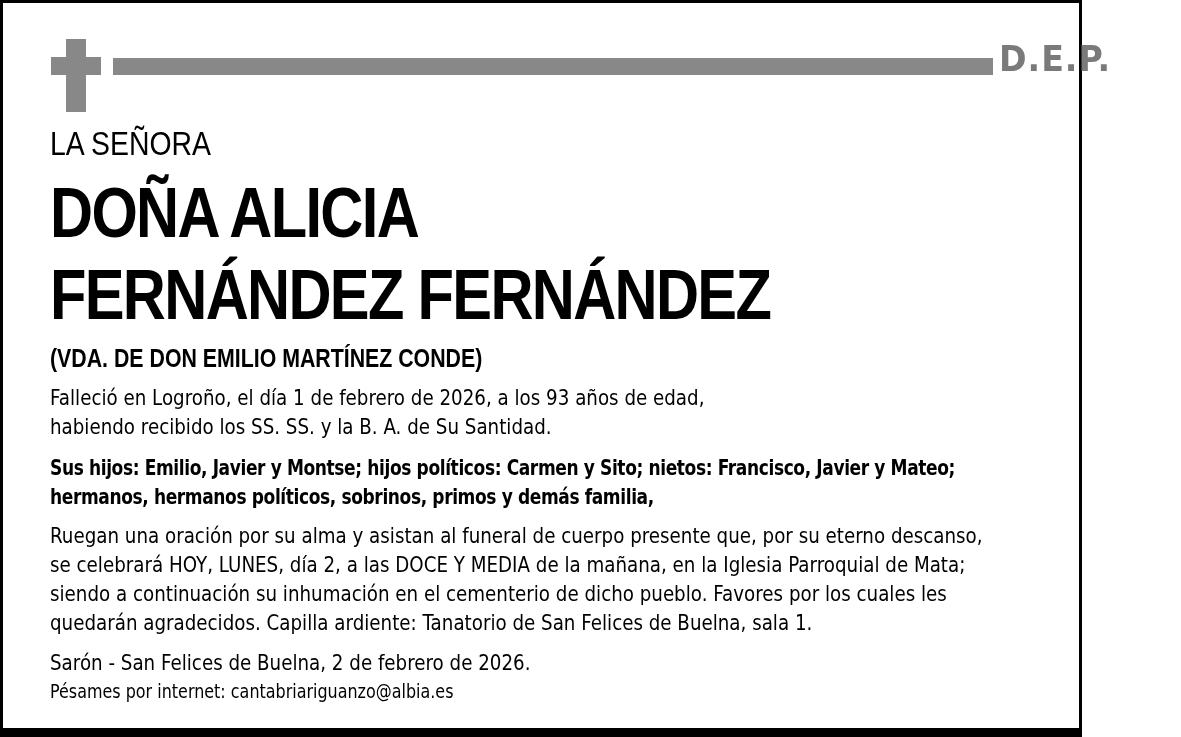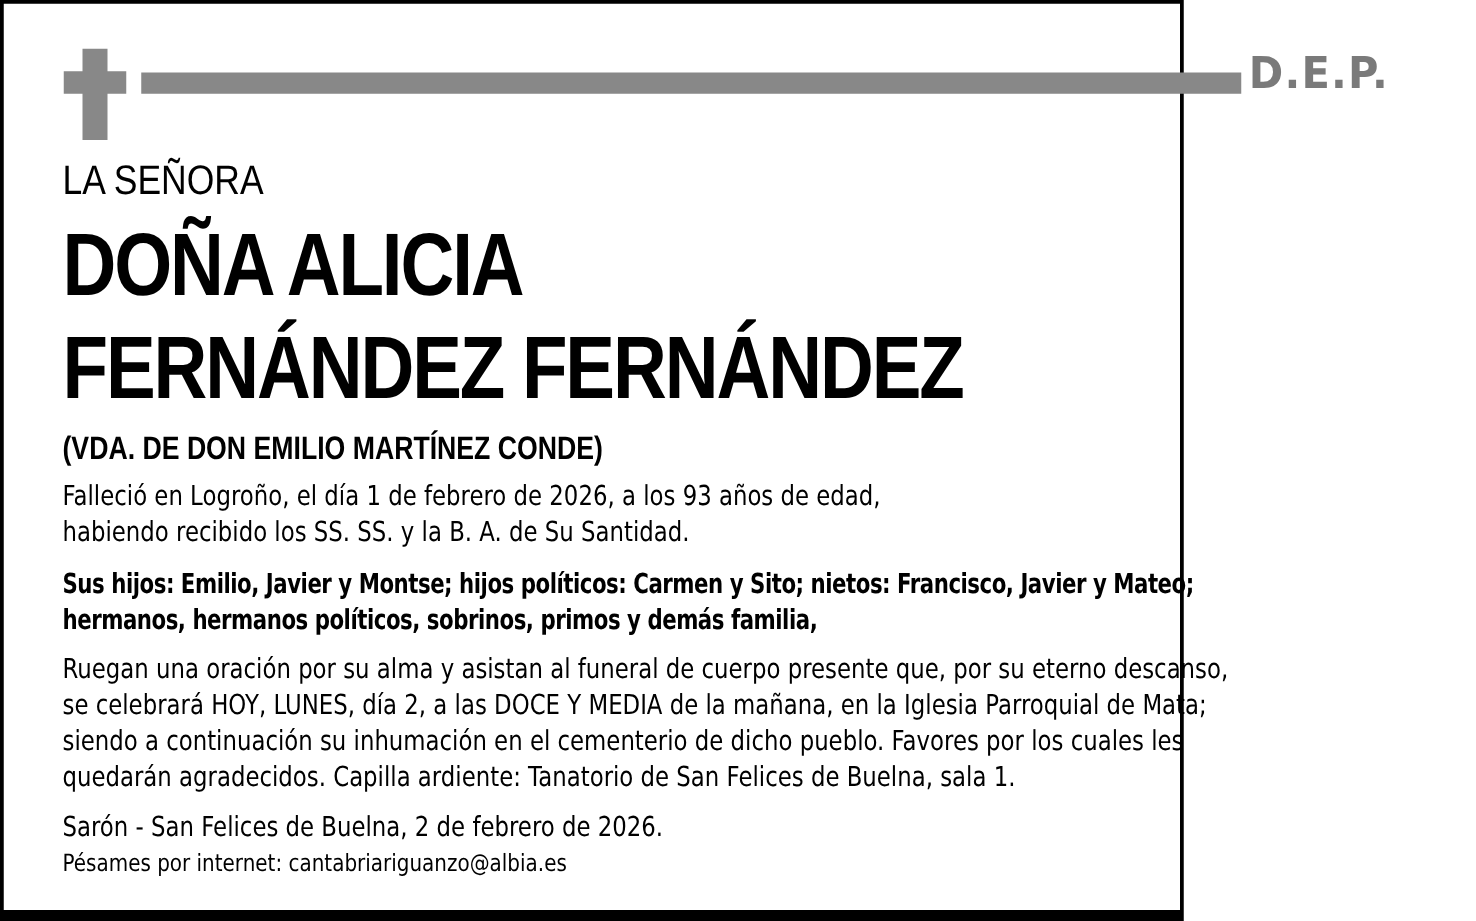--- a/index.html
+++ b/index.html
@@ -1,19 +1,19 @@
 <!DOCTYPE html>
 <html><head>
   <meta charset="utf-8">
   <style>
     html, body { margin: 0; padding: 0; background: #ffffff; }
     body { width: 1181px; height: 737px; position: relative; overflow: hidden; }
     .frame {
       position: absolute; left: 0; top: 0;
-      width: 947px; height: 737px;
+      width: 1082px; height: 737px;
       box-sizing: border-box;
       border-top: 3px solid #000;
       border-left: 3px solid #000;
       border-right: 3px solid #000;
       border-bottom: 9px solid #000;
       background: #fff;
     }
     .cross-v {
       position: absolute; left: 63px; top: 36px; width: 20px; height: 73px; background: #888;
     }

